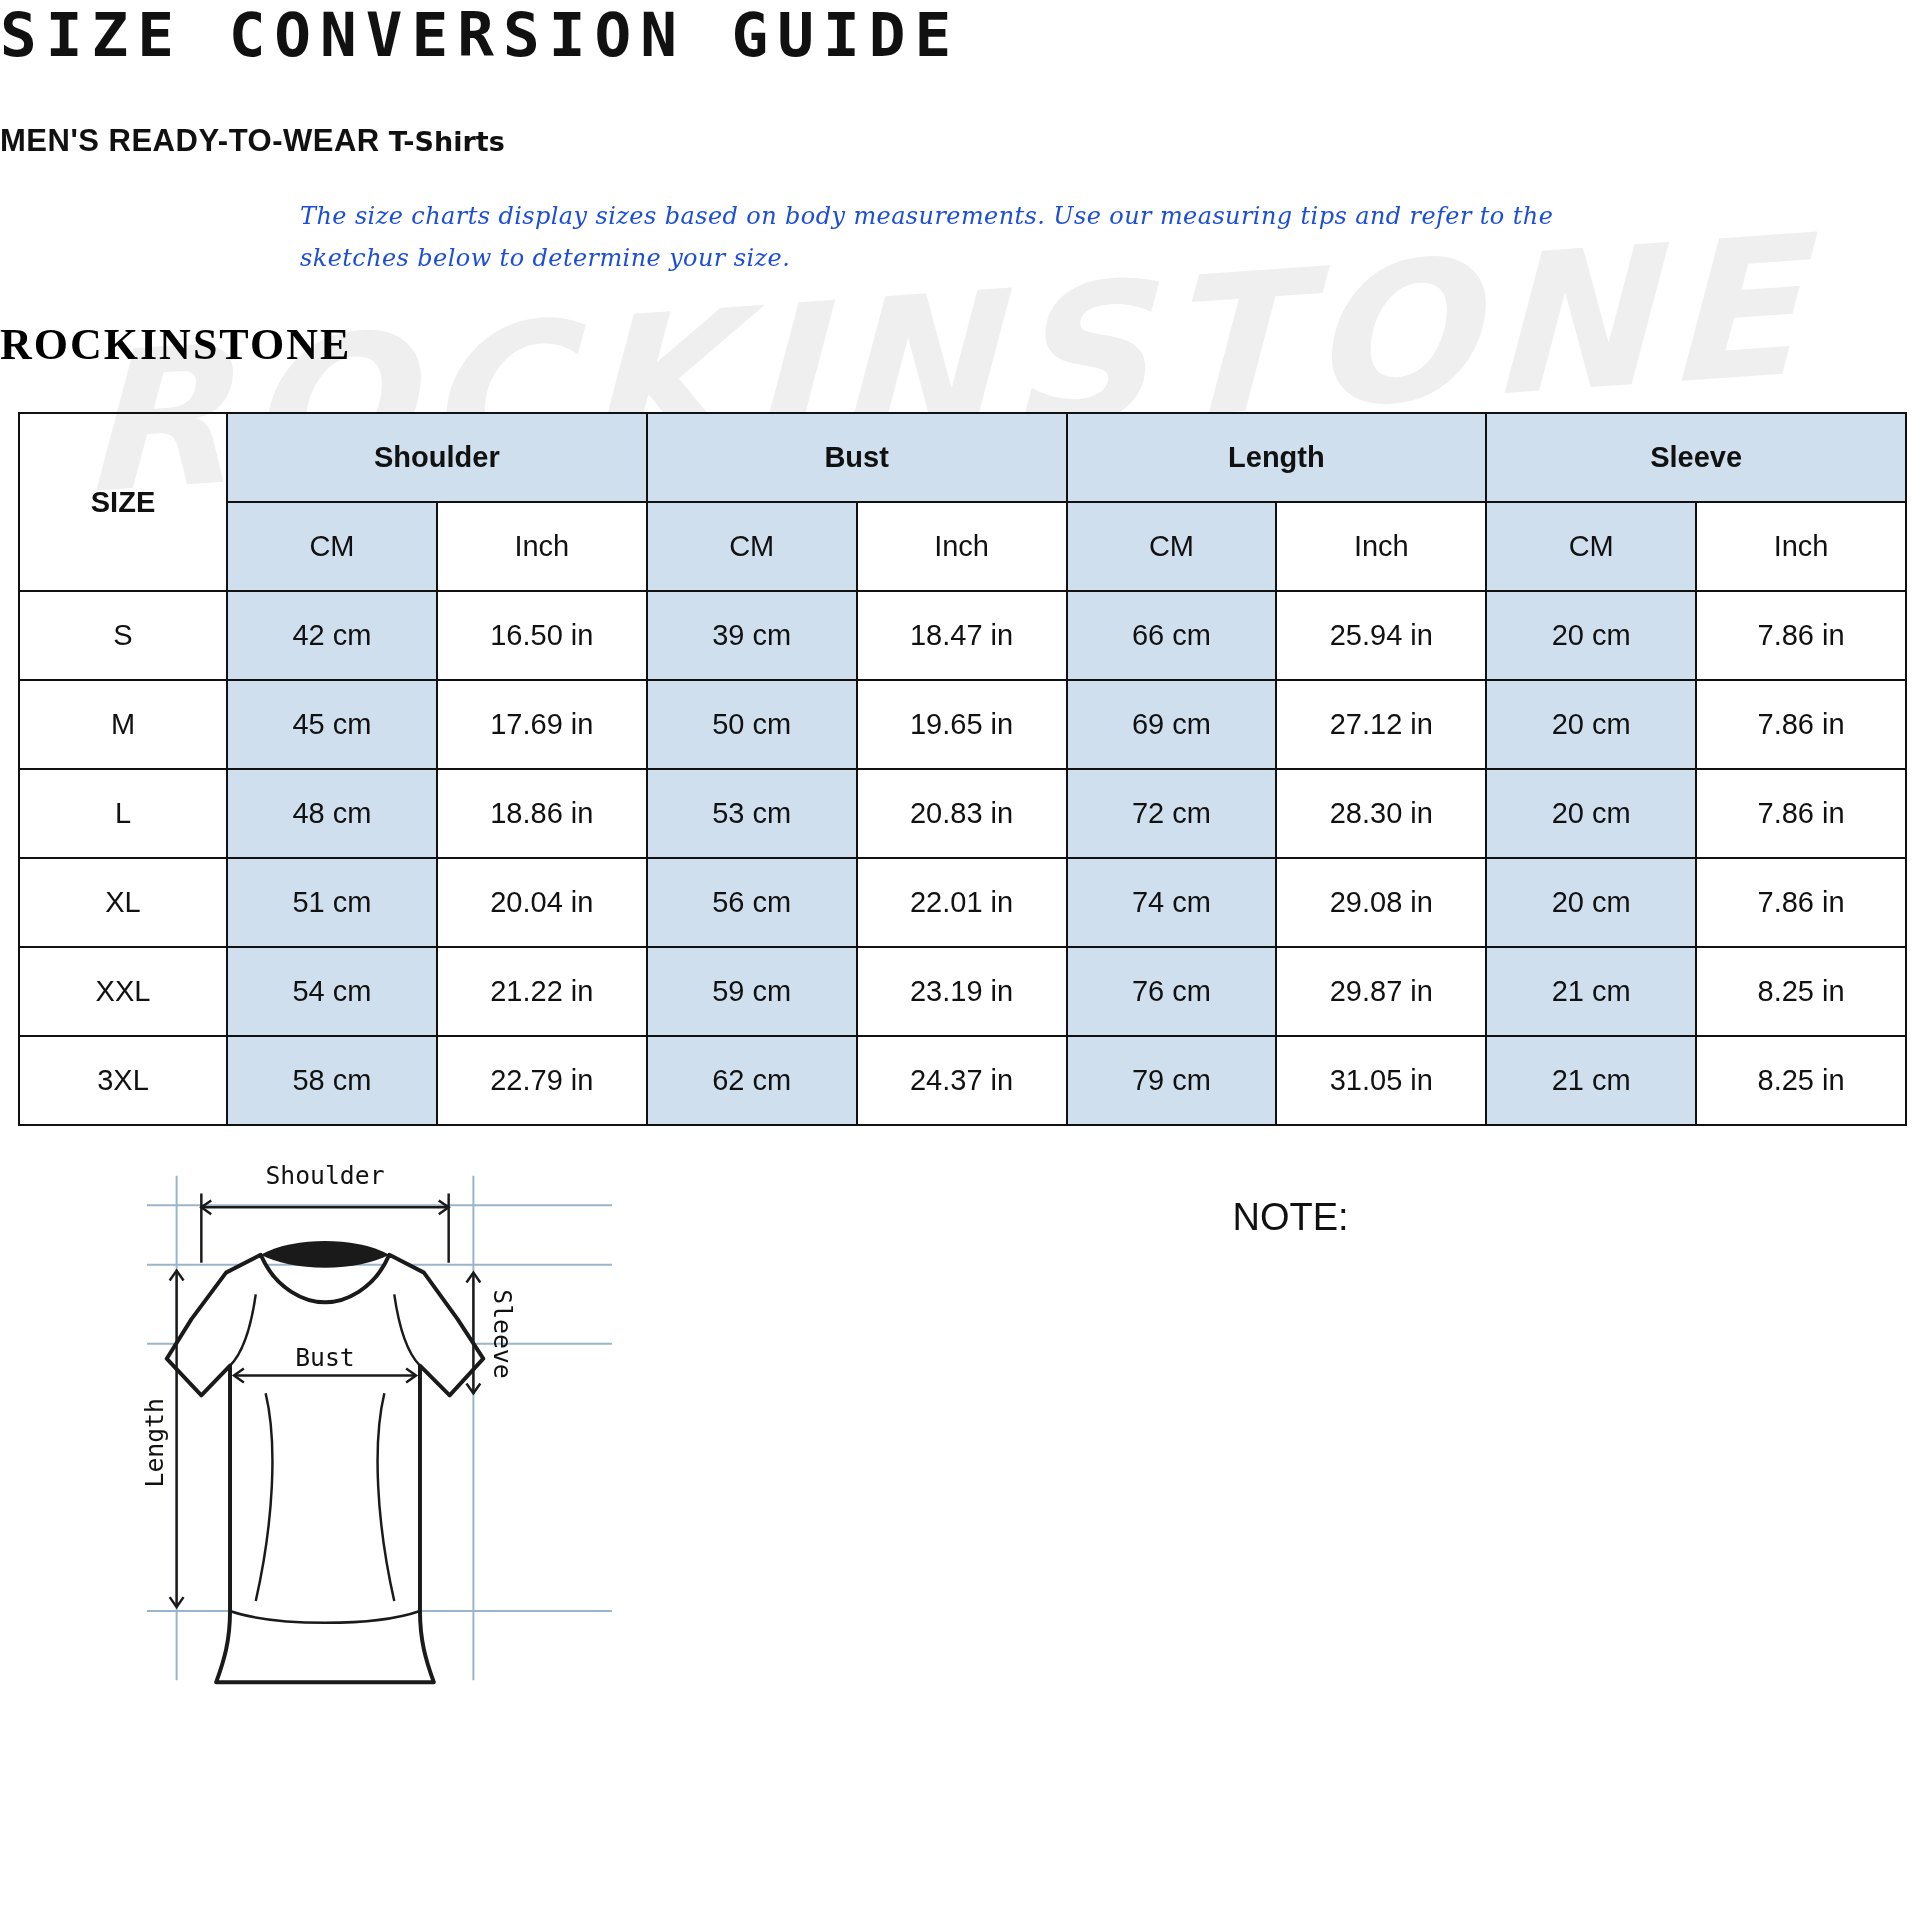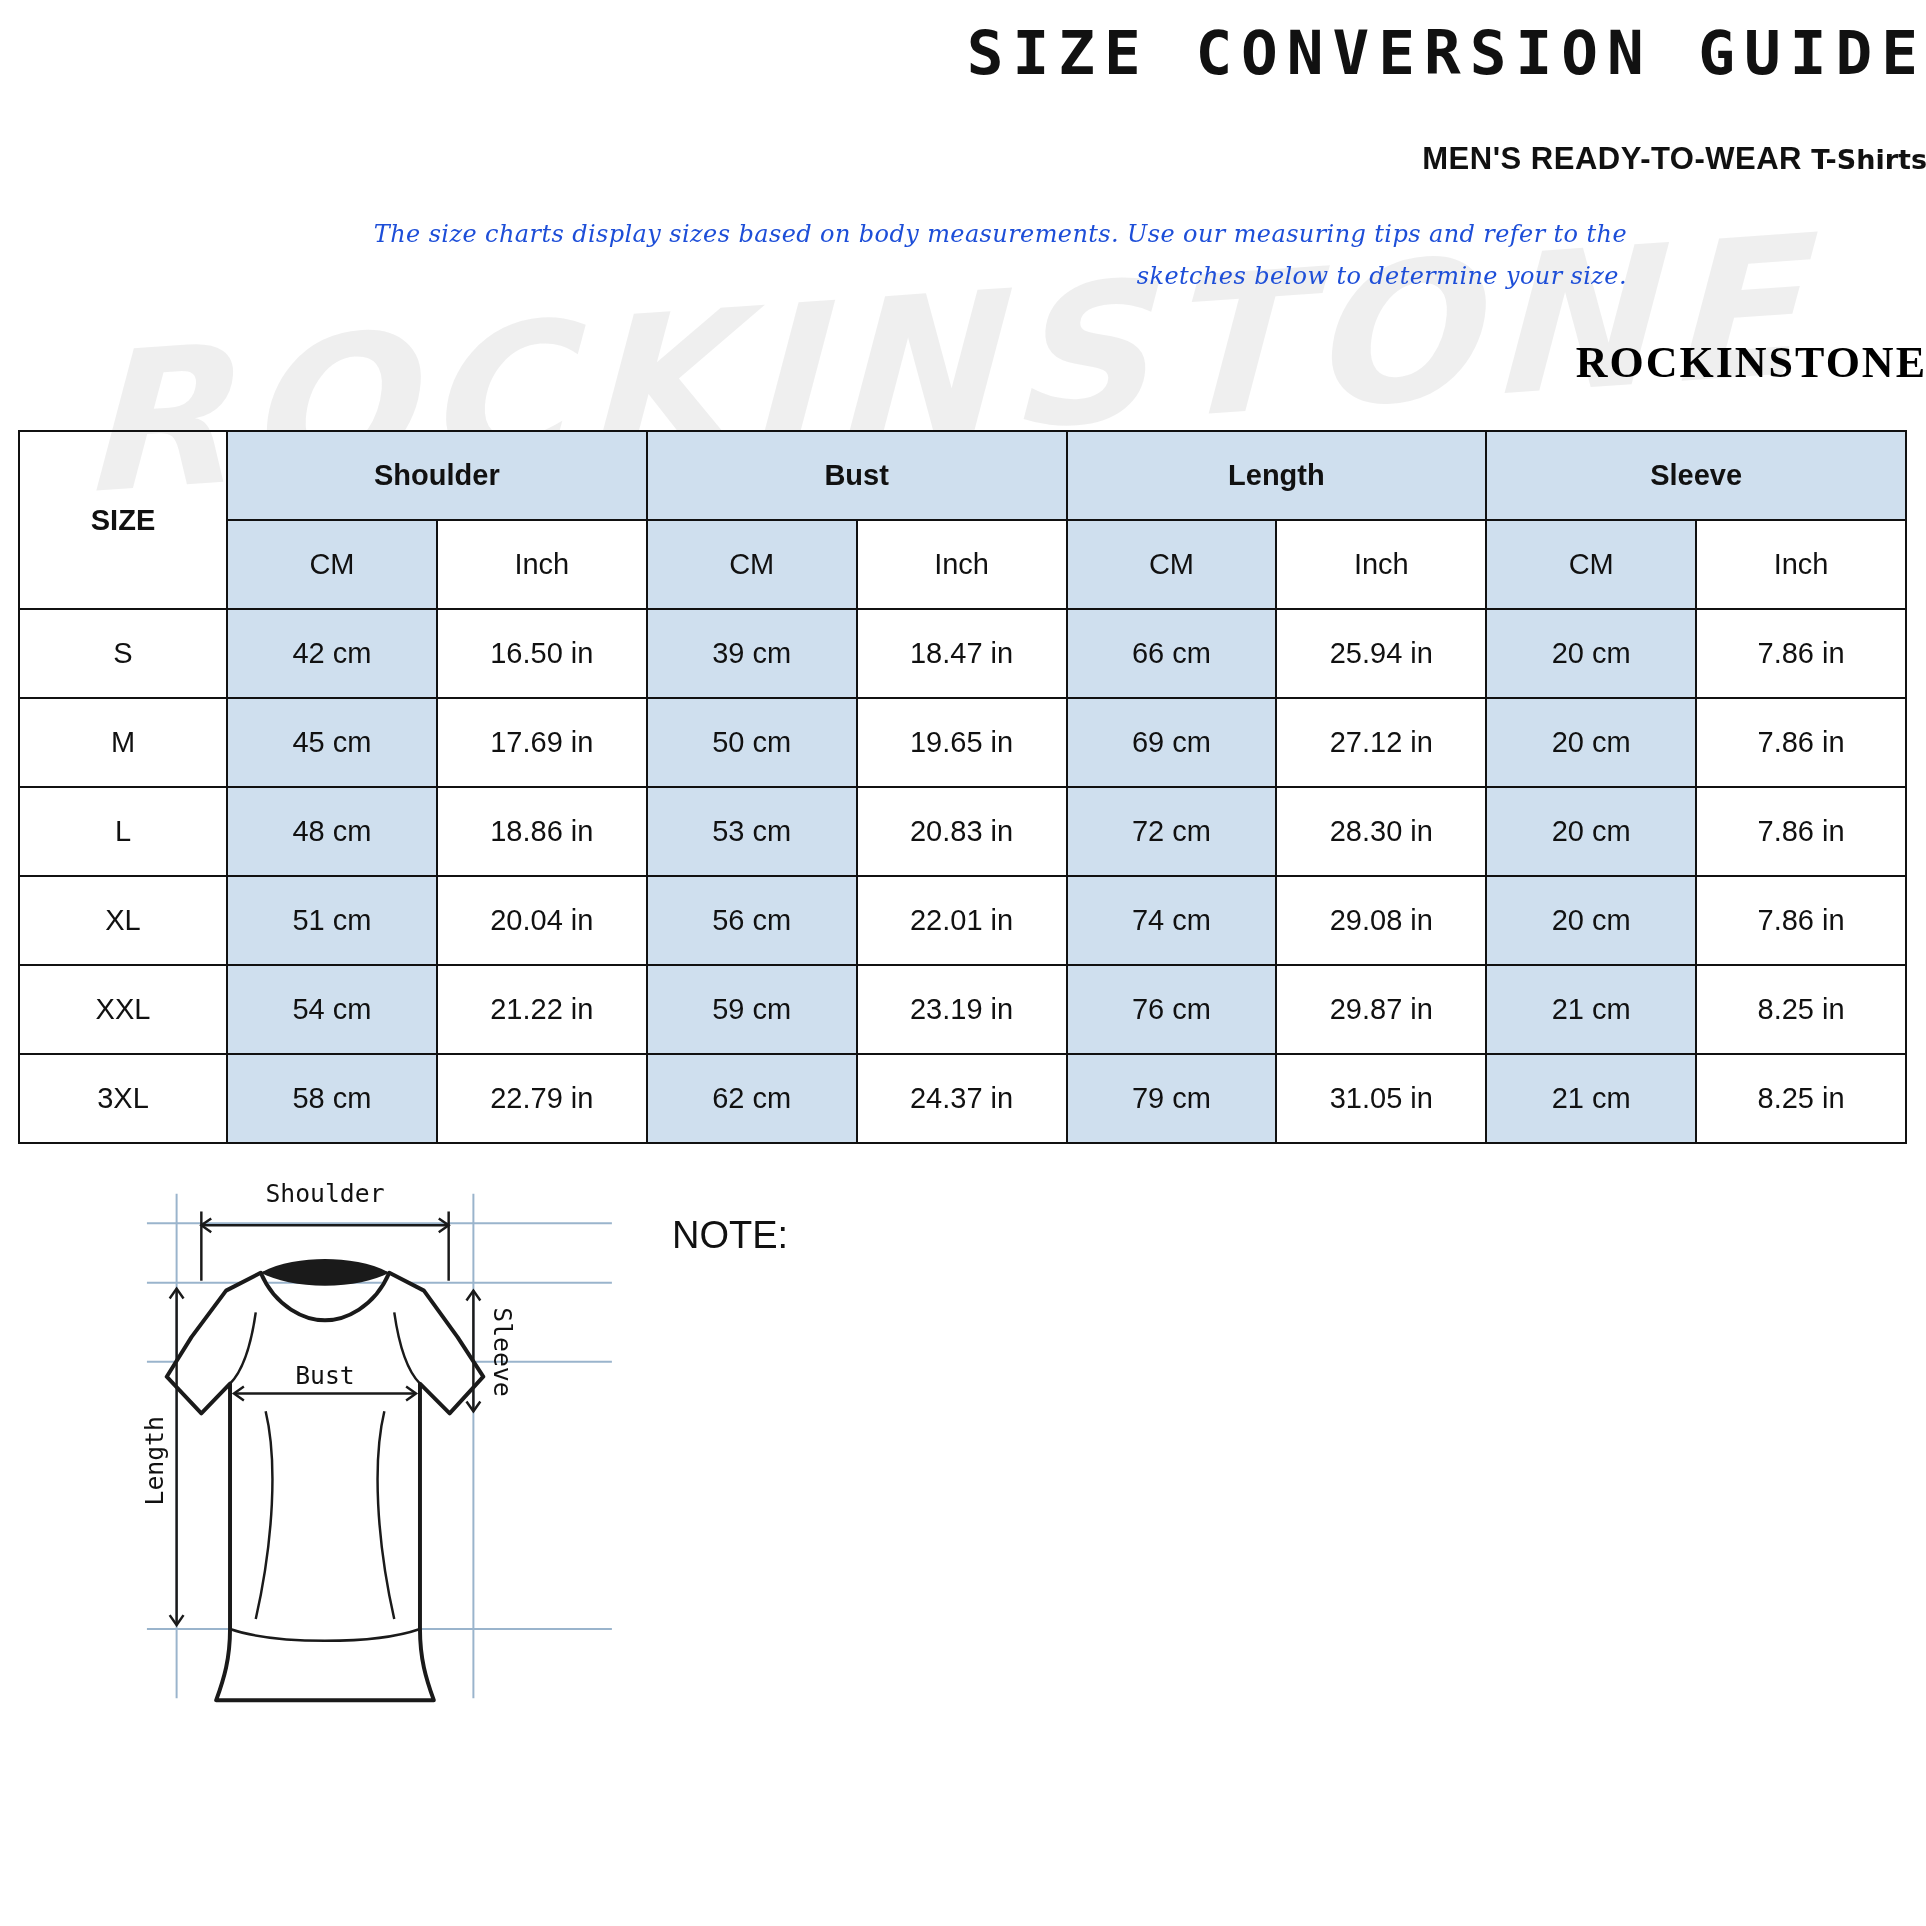--- a/index.html
+++ b/index.html
@@ -39,22 +39,21 @@
     transform: skewX(-8deg) rotate(-4deg);
     pointer-events: none;
     user-select: none;
     z-index: 0;
   }
 
   
   .header {
     position: relative;
     z-index: 2;
-    text-align: right;
-    padding-top: 18px;
+    text-align: left;
   }
   .main-title {
     font-family: "DejaVu Sans Mono", monospace;
     font-size: 61px;
     font-weight: 700;
     letter-spacing: 9px;
     color: #111;
     margin: 0;
     line-height: 1.15;
   }
@@ -155,20 +154,21 @@
     flex: 1;
     padding-left: 40px;
     padding-top: 50px;
     box-sizing: border-box;
   }
   .note-title {
     font-size: 38px;
     font-weight: 400;
     color: #111;
     margin-bottom: 26px;
+    text-align: center;
   }
   .note-body {
     font-size: 36px;
     font-weight: 700;
     line-height: 1.75;
     color: #111;
   }
   svg.shirt {
     display: block;
   }

